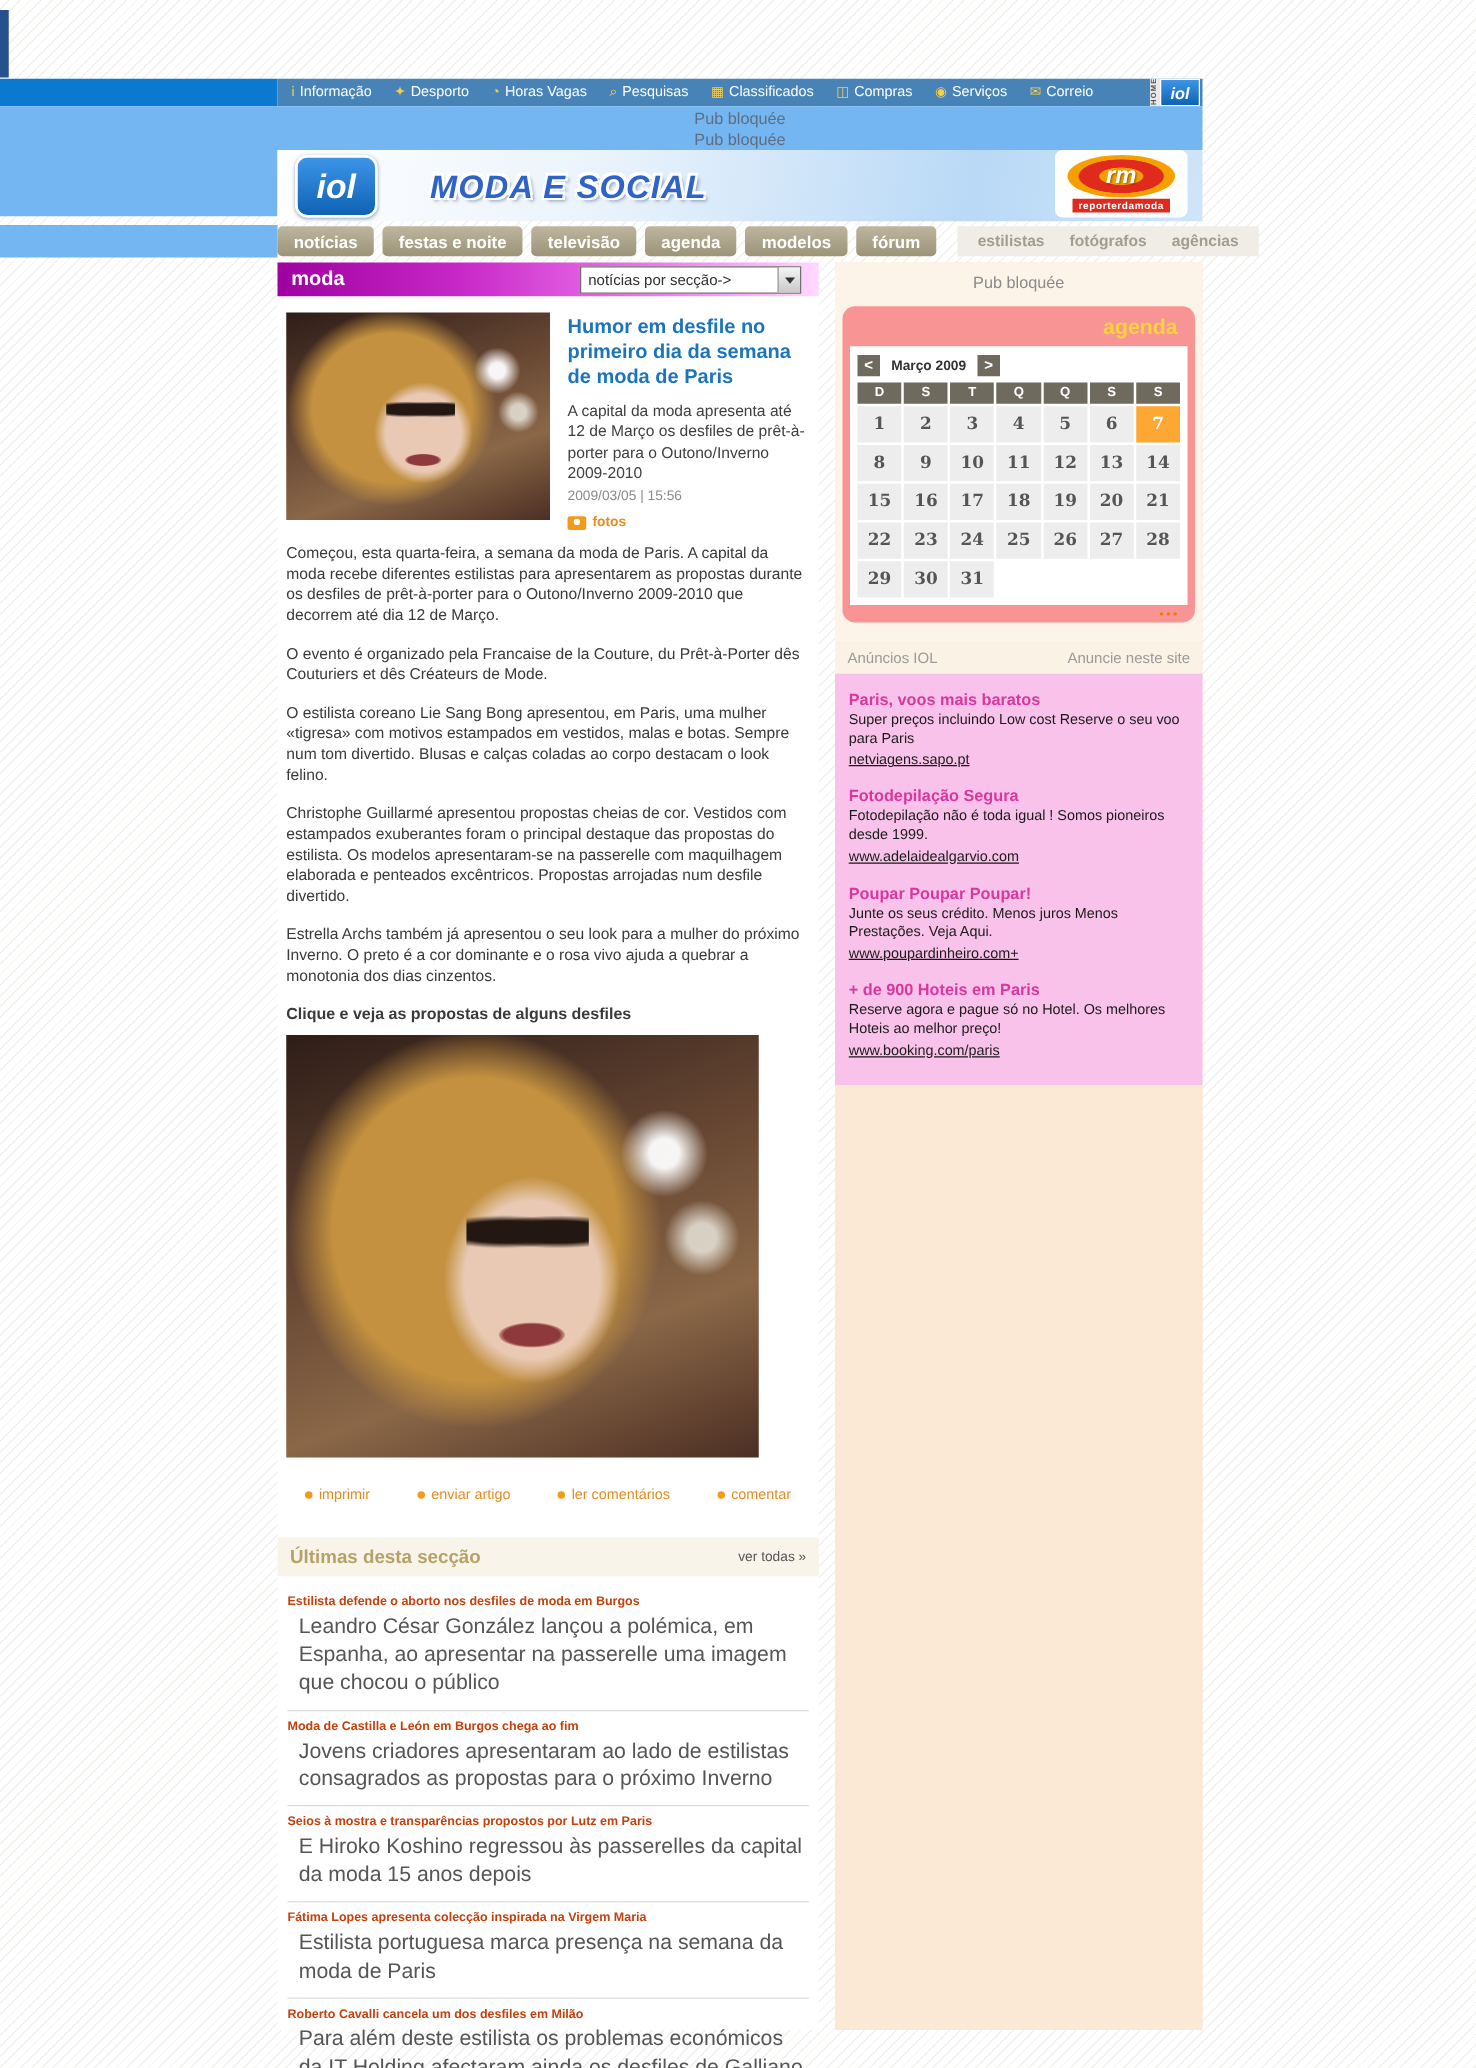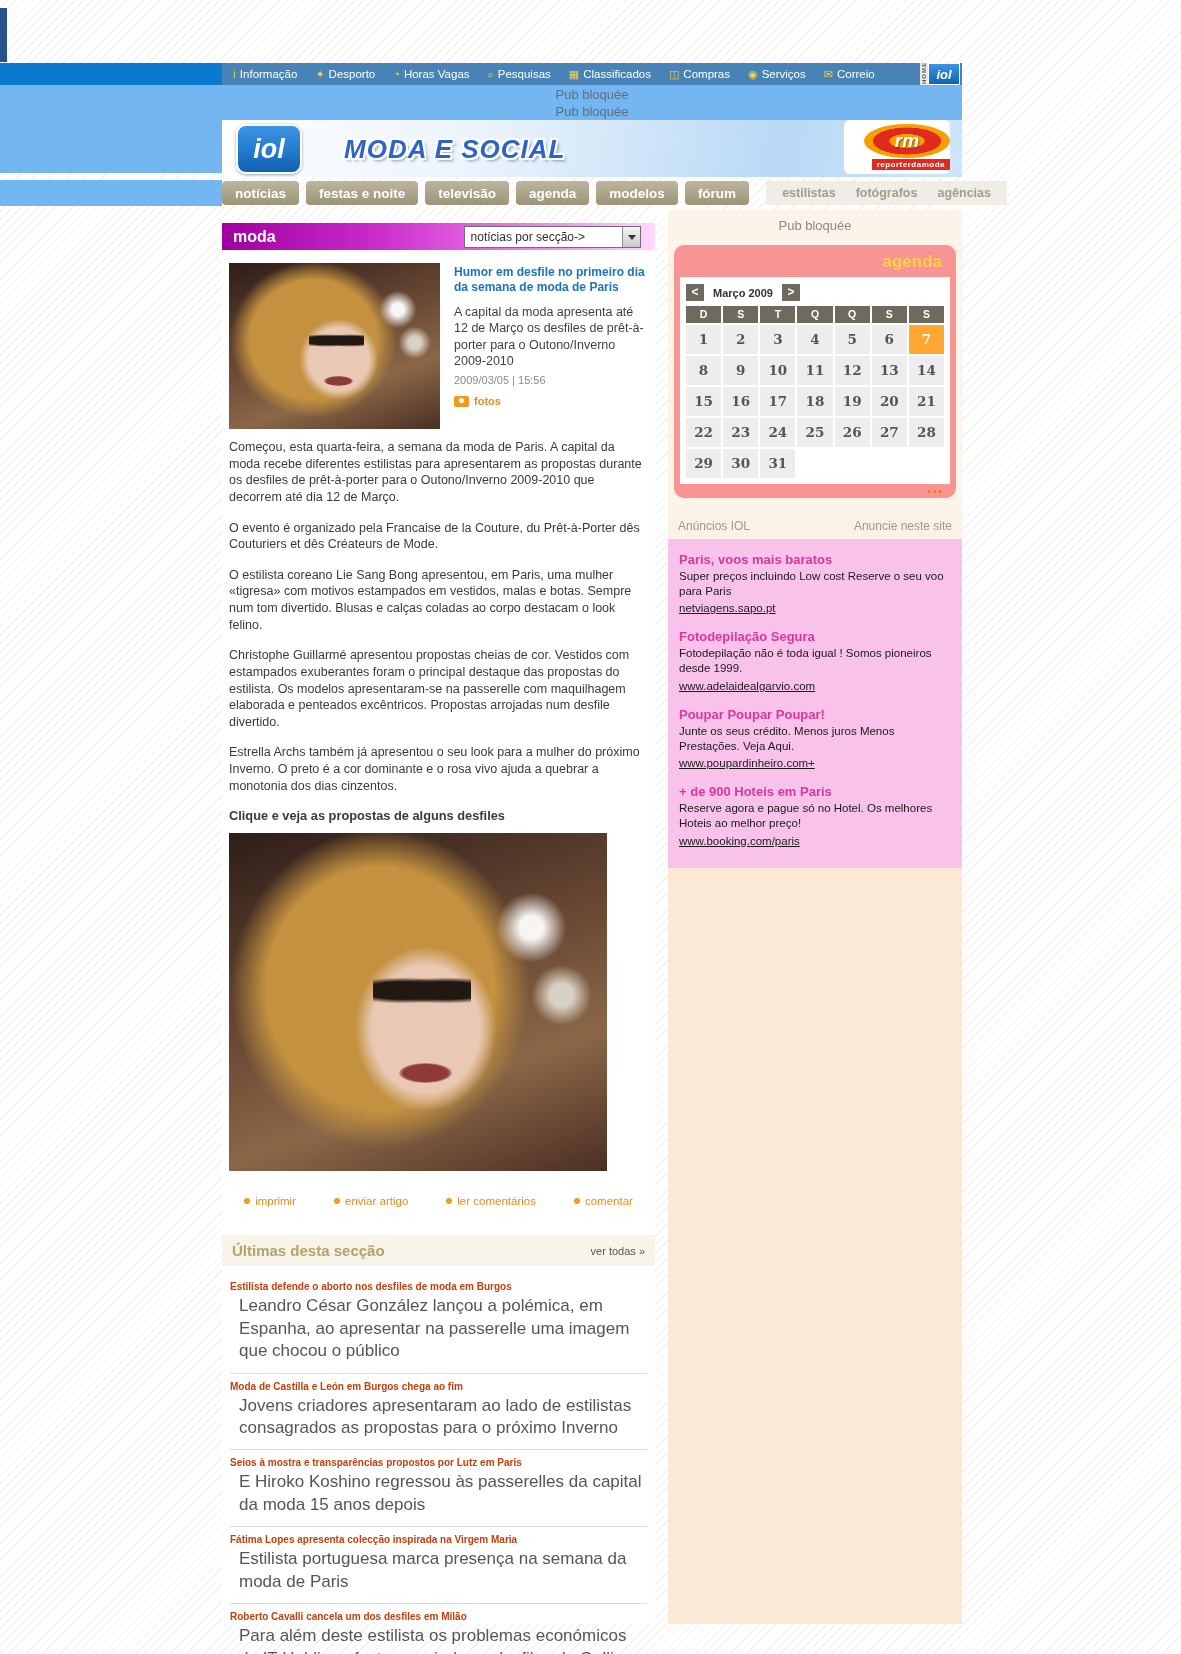--- a/index.html
+++ b/index.html
@@ -26,38 +26,38 @@
 
   
   .masthead{position:absolute;top:120px;left:222px;width:740px;height:57px;
     background:linear-gradient(100deg,#ffffff 0%,#eaf3fc 35%,#b9d9f6 75%,#cfe5f9 100%);}
   .iol-logo{position:absolute;left:14px;top:4px;width:62px;height:46px;border-radius:10px;
     background:linear-gradient(#3D95E8,#0F62B4);border:2px solid #fff;box-shadow:0 1px 3px rgba(40,80,140,.5);
     color:#fff;font-weight:bold;font-style:italic;font-size:27px;display:flex;align-items:center;justify-content:center;}
   .site-title{position:absolute;left:122px;top:14px;font-weight:bold;font-style:italic;font-size:26px;letter-spacing:1px;color:#2E63C8;
     text-shadow:-2px -2px 0 #fff,2px -2px 0 #fff,-2px 2px 0 #fff,2px 2px 0 #fff,3px 3px 3px rgba(20,40,100,.45);}
   .rm-logo{position:absolute;right:12px;top:0;width:106px;height:54px;background:#fff;border-radius:6px;
-    display:flex;flex-direction:column;align-items:flex-end;justify-content:center;gap:1px;}
+    display:flex;flex-direction:column;align-items:center;justify-content:center;gap:1px;}
   .rm-oval{width:86px;height:34px;border-radius:50%;
     background:radial-gradient(ellipse at center,#F6A000 0 28%,#E02A1E 30% 55%,#F6A000 57% 72%,#E02A1E 74% 100%);
     color:#fff;font-weight:bold;font-style:italic;font-size:19px;display:flex;align-items:center;justify-content:center;
     text-shadow:1px 1px 2px rgba(0,0,0,.4);}
   .rm-band{background:#E02A1E;color:#fff;font-size:8px;font-weight:bold;padding:1px 5px;letter-spacing:.5px;}
 
   
   .tabsrow{position:absolute;top:179px;left:222px;width:740px;height:28px;display:flex;align-items:center;gap:7px;}
   .tab-btn{height:24px;padding:0 13px;background:linear-gradient(#BDB59E,#9C9478);color:#fff;font-weight:bold;
     font-size:13.5px;border-radius:4px;display:flex;align-items:center;cursor:pointer;white-space:nowrap;}
   .tab-sec{margin-left:10px;flex:1;height:24px;background:#F0EDE6;display:flex;align-items:center;gap:20px;
     padding:0 16px;justify-content:flex-end;}
   .tab-sec span{color:#A19D8F;font-weight:bold;font-size:12.5px;cursor:pointer;}
 
   
   .main{position:absolute;top:210px;left:222px;width:740px;height:1414px;display:flex;gap:13px;align-items:stretch;}
-  .col-left{width:433px;background:#fff;margin-top:13px;}
+  .col-left{width:433px;background:#fff;}
   .col-right{width:294px;display:flex;flex-direction:column;background:#FBE9D6;}
 
   
   .moda-bar{height:27px;background:linear-gradient(90deg,#9F00A0 0%,#C building?,#C92BC9 35%,#F07FF0 72%,#FFD9FF 100%);
     display:flex;align-items:center;position:relative;margin-bottom:13px;}
   .moda-title{color:#fff;font-weight:bold;font-size:16px;padding-left:11px;}
   .dd{display:flex;height:20px;background:#fff;border:1px solid #6F6F6F;align-items:stretch;cursor:pointer;gap:31px;}
   .dd-text{font-size:12px;color:#2F2F2F;padding:3px 6px 0;white-space:nowrap;}
   .dd-btn{width:17px;background:linear-gradient(#F4F4F4,#C9C9C9);border-left:1px solid #909090;display:flex;align-items:center;justify-content:center;}
   .dd-arrow{width:0;height:0;border-left:4px solid transparent;border-right:4px solid transparent;border-top:5px solid #333;}
@@ -74,21 +74,21 @@
       radial-gradient(ellipse 26% 34% at 52% 58%,#E9C9B4 0 55%,rgba(233,201,180,0) 72%),
       radial-gradient(ellipse 52% 62% at 40% 46%,#C3913F 0 58%,rgba(195,145,63,0) 76%),
       linear-gradient(160deg,#2E1D18 0%,#6B4A35 45%,#8A6747 70%,#4C2F24 100%);}
   .model-photo::before{content:"";position:absolute;left:38%;top:42%;width:26%;height:9%;
     background:radial-gradient(ellipse at 30% 50%,#221711 0 40%,transparent 60%),radial-gradient(ellipse at 75% 50%,#221711 0 40%,transparent 60%);}
   .model-photo::after{content:"";position:absolute;left:45%;top:68%;width:14%;height:6%;border-radius:50%;
     background:radial-gradient(ellipse,#8E3A3C 0 60%,transparent 75%);}
   .photo-small{width:211px;height:166px;flex:none;}
   .photo-large{width:378px;height:338px;margin:4px 0 0;}
   .article-head{flex:1;padding-top:2px;}
-  .article-title{color:#1B74BC;font-weight:bold;font-size:12px;line-height:1.25;margin-bottom:9px;}
+  .article-title{color:#1B74BC;font-weight:bold;font-size:16px;line-height:1.25;margin-bottom:9px;}
   .article-lead{color:#3F3F3F;font-size:12.5px;line-height:1.3;margin-bottom:5px;}
   .article-date{color:#8A8A8A;font-size:11px;margin-bottom:9px;}
   .fotos-link{display:flex;align-items:center;gap:5px;cursor:pointer;}
   .camera-icon{width:15px;height:11px;background:#F29A1E;border-radius:2px;position:relative;}
   .camera-icon::after{content:"";position:absolute;left:5px;top:2.5px;width:5px;height:5px;border-radius:50%;background:#fff;}
   .fotos-label{color:#E78B1E;font-size:11px;font-weight:bold;}
   .article-body p{font-size:12.5px;color:#3A3A3A;line-height:1.33;margin:0 0 14px;}
   .article-cta{font-weight:bold;font-size:12.8px;color:#3A3A3A;margin:2px 0 10px;}
 
   

